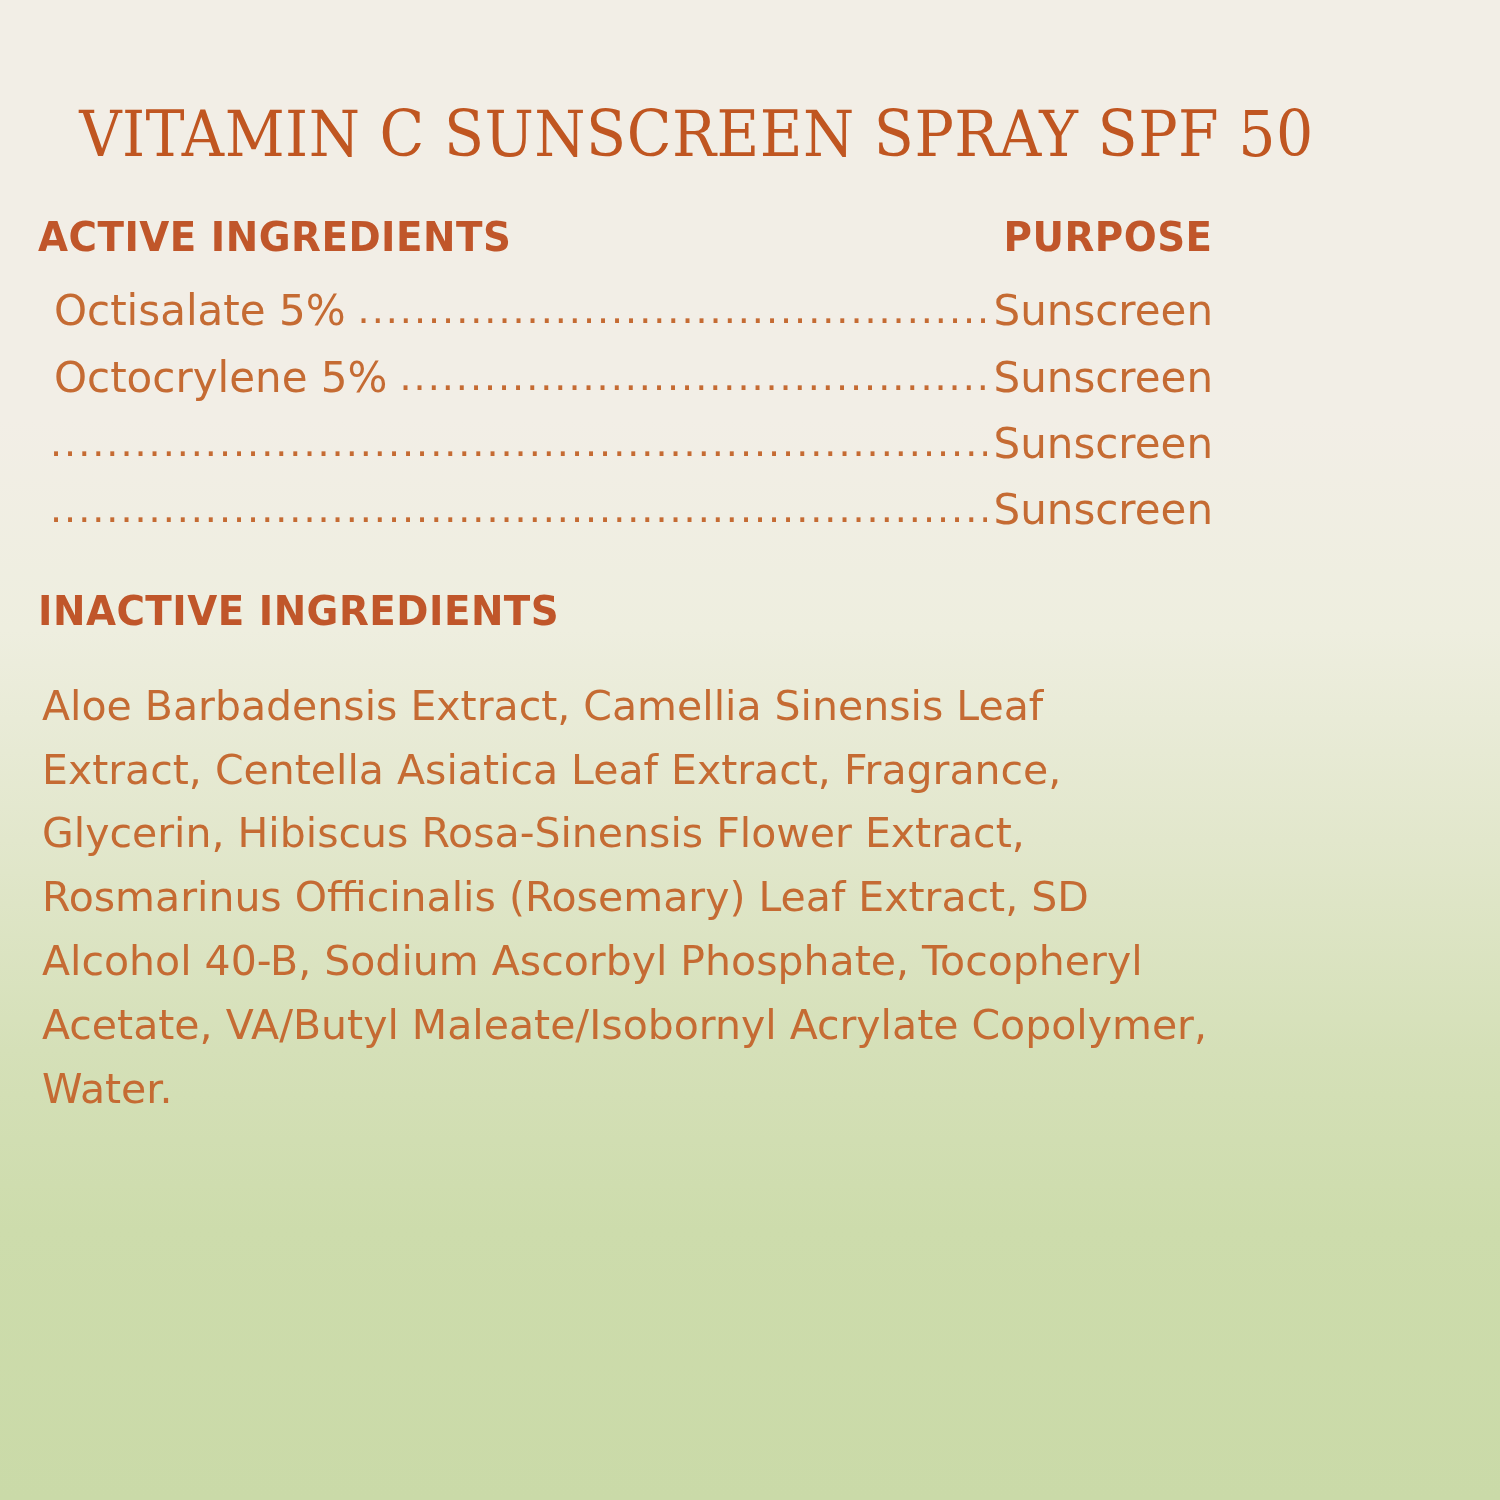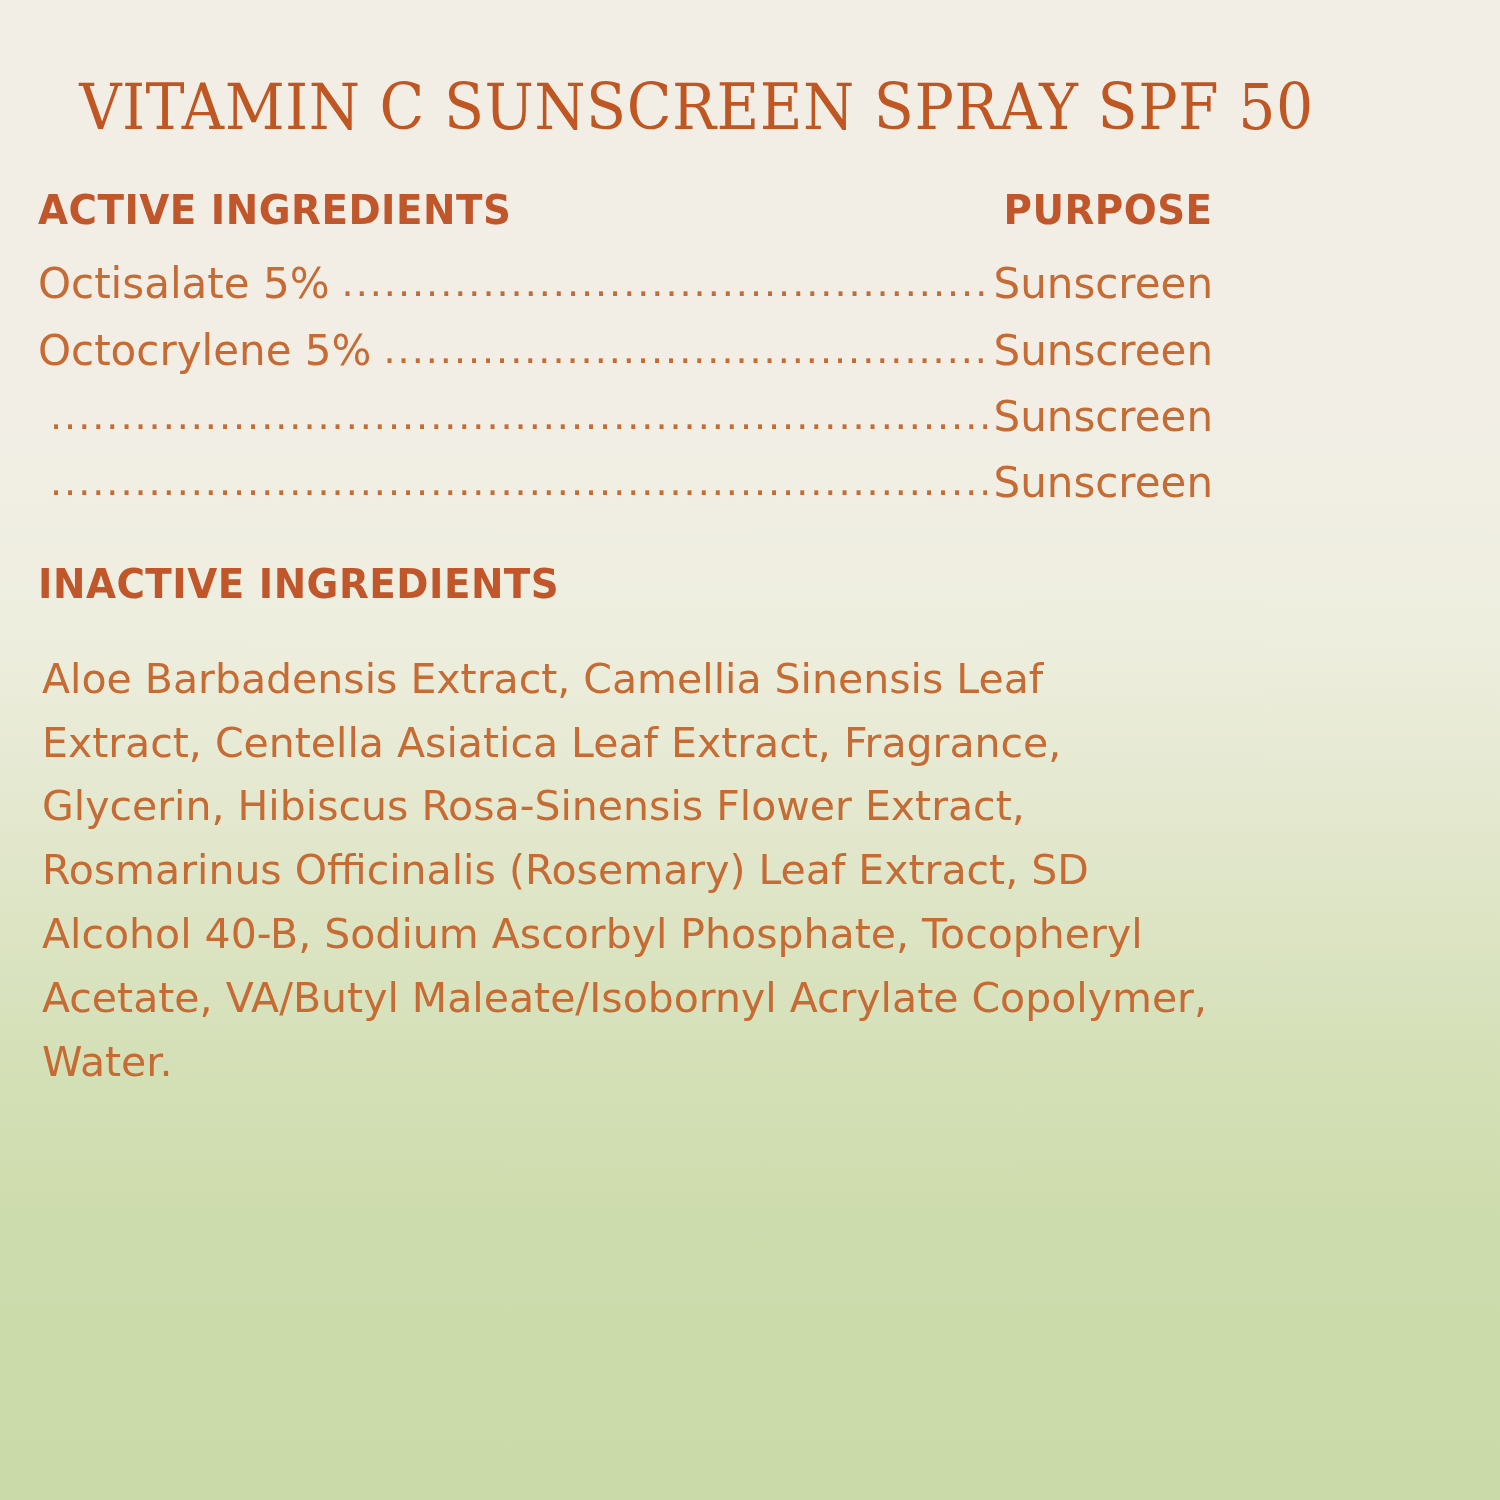--- a/index.html
+++ b/index.html
@@ -19,21 +19,21 @@
         #cddcac 82%,
         #cadaa8 100%);
     overflow: hidden;
   }
 
   .page {
     position: relative;
     width: 1268px;
     height: 1500px;
     box-sizing: border-box;
-    padding: 75px 55px 0 38px;
+    padding: 102px 55px 0 38px;
   }
 
   .title {
     color: #c05621;
     font-family: "DejaVu Serif", serif;
     font-size: 63px;
     letter-spacing: 0.5px;
     font-weight: 400;
     text-align: center;
     white-space: nowrap;
@@ -63,21 +63,21 @@
     list-style: none;
   }
   .ing-row {
     display: flex;
     align-items: baseline;
     color: #c56b33;
     font-size: 42px;
     line-height: 1.58;
     white-space: nowrap;
   }
-  .ing-name { flex: 0 0 auto; }
+  .ing-name { flex: 0 0 auto; margin-left: 16px; }
   .ing-dots {
     flex: 1 1 auto;
     margin: 0 6px 0 12px;
     overflow: hidden;
     color: #c56b33;
     font-size: 38px;
     letter-spacing: 2px;
     position: relative;
     top: -2px;
   }

